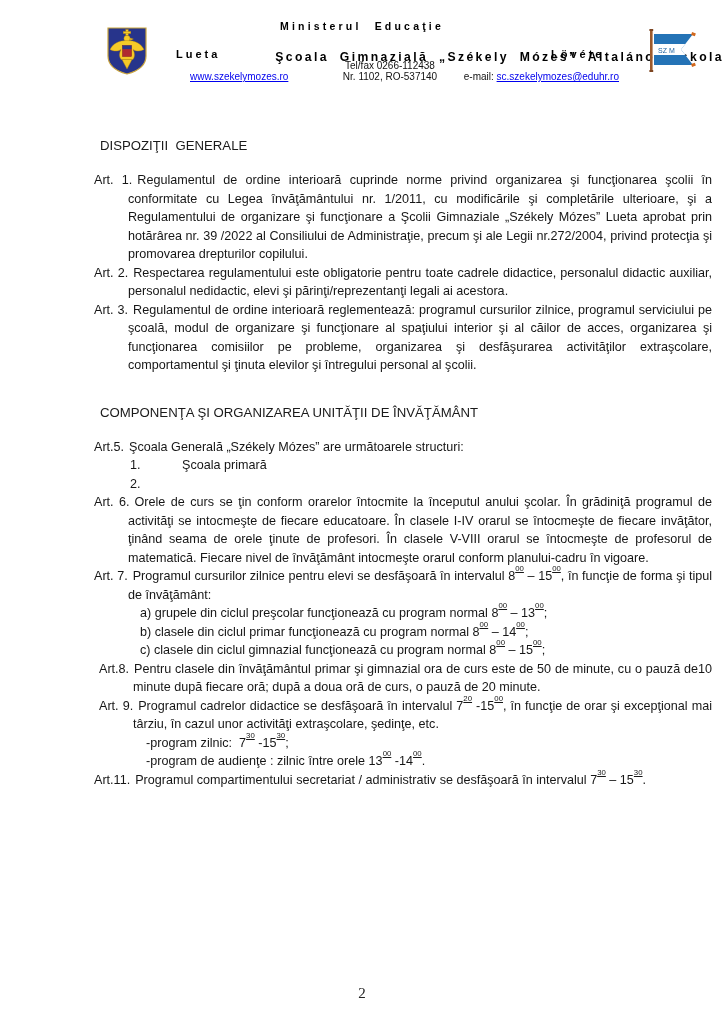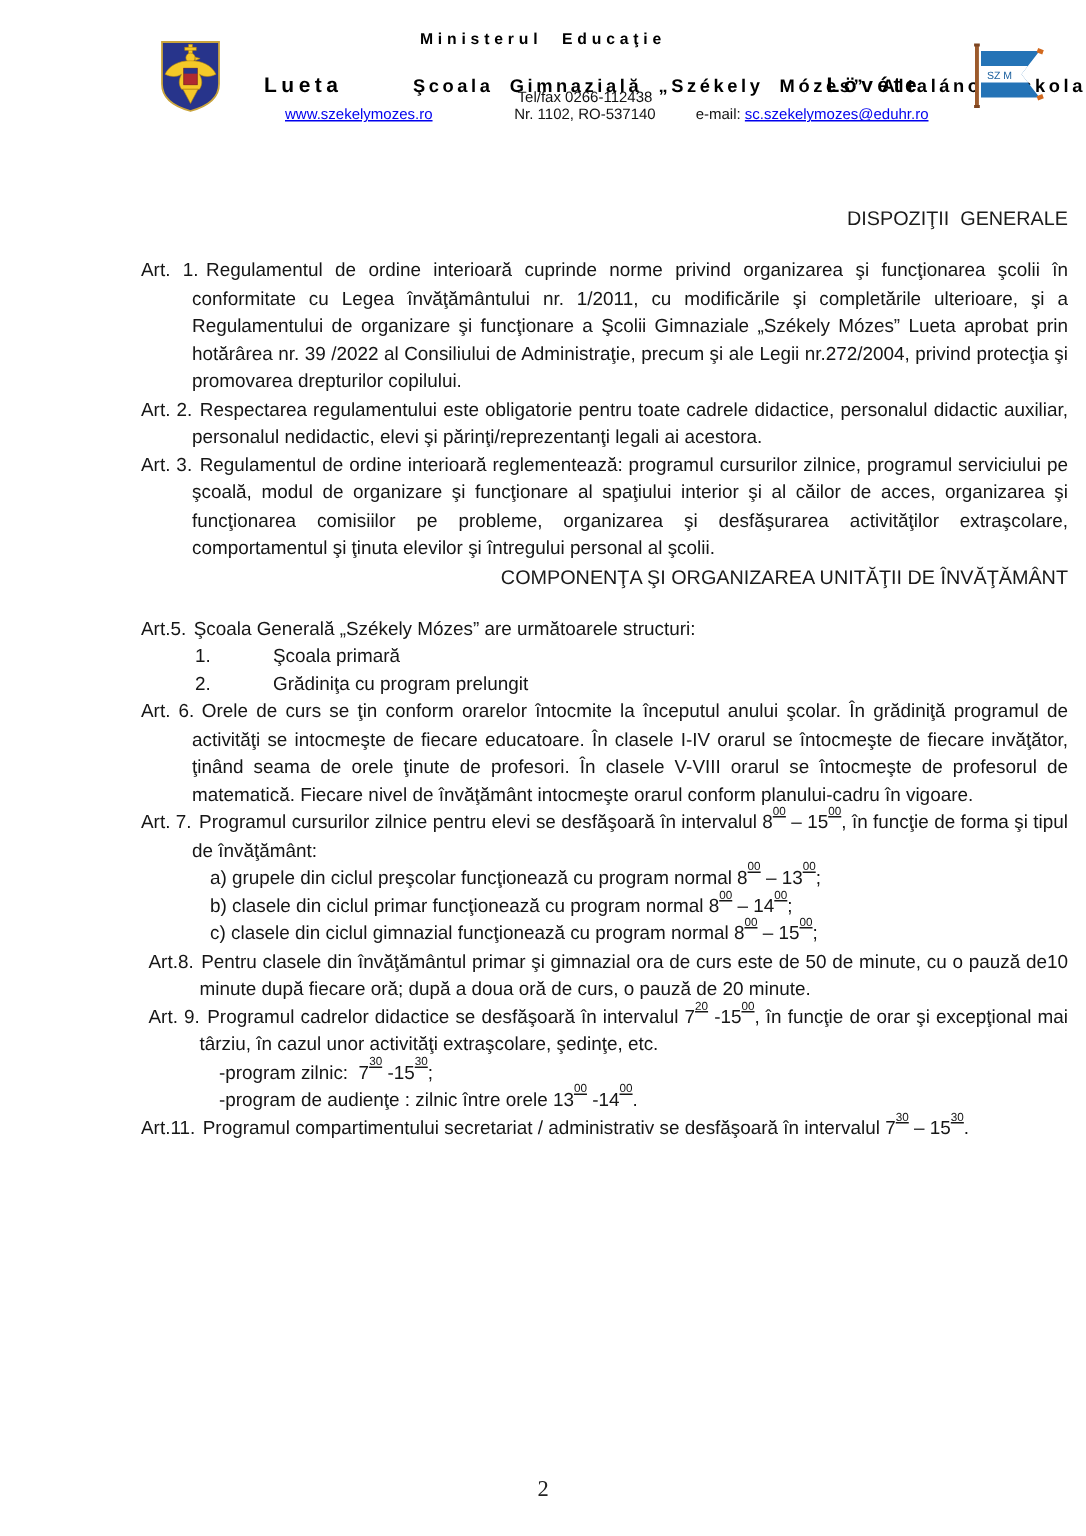--- a/index.html
+++ b/index.html
@@ -7,35 +7,35 @@
         font-family:"Liberation Sans",sans-serif;color:#161616;}
 
   
   .hdr{position:absolute;left:0;top:0;width:619px;height:110px;}
   .coat{position:absolute;left:105px;top:26px;}
   .flag{position:absolute;left:645px;top:28px;}
   .min{position:absolute;left:0;top:20px;width:724px;text-align:center;
        font-size:10.5px;font-weight:bold;letter-spacing:3.2px;word-spacing:7px;color:#000;}
   .school{position:absolute;left:0;top:50px;width:724px;text-align:right;
        font-size:12.2px;font-weight:bold;letter-spacing:2.4px;word-spacing:5px;color:#000;white-space:nowrap;}
-  .place{position:absolute;top:48px;font-size:14px;font-weight:bold;letter-spacing:3px;color:#000;}
+  .place{position:absolute;top:48px;font-size:11px;font-weight:bold;letter-spacing:3px;color:#000;}
   .place-l{left:176px;}
   .place-r{left:551px;}
   .telfax{position:absolute;left:160px;top:60px;width:460px;text-align:center;font-size:10px;color:#111;}
   .contact-row{position:absolute;left:0;top:71px;width:724px;height:14px;font-size:10px;}
   .www{position:absolute;left:190px;top:0;}
   .nr{position:absolute;left:160px;top:0;width:460px;text-align:center;color:#111;}
   .email{position:absolute;right:105px;top:0;color:#111;}
   .lnk{color:#0000EE;text-decoration:underline;cursor:pointer;}
 
   
   .content{position:absolute;left:94px;top:136px;width:618px;
            font-size:12.6px;line-height:18.5px;color:#161616;}
-  .h{font-size:13.2px;line-height:19px;margin:0 0 16px 6px;white-space:pre-wrap;color:#1a1a1a;text-align:right;}
-  .h2{}
+  .h{font-size:13.2px;line-height:19px;margin:0 0 16px 6px;white-space:pre-wrap;color:#1a1a1a;}
+  .h2{margin-top:28px;}
   .h3{margin-top:22px;}
   .art{margin:0;text-align:justify;padding-left:34px;text-indent:-34px;}
   .art.left{text-align:left;}
   .art.s{margin-left:5px;}
   .lbl{padding-right:5px;}
   .pre{white-space:pre-wrap;}
   .l2{margin-left:66px;text-align:left;}
   .numrow{display:flex;margin-left:36px;}
   .num{width:52px;flex:0 0 52px;}
   .sub{margin-left:46px;}
@@ -110,21 +110,20 @@
 
 
     <p class="art left"><span class="lbl">Art.5.</span><span>Şcoala Generală „Székely Mózes” are următoarele structuri:</span></p>
 
     <div class="numrow">
       <span class="num">1.</span>
       <span>Şcoala primară</span>
     </div>
     <div class="numrow">
       <span class="num">2.</span>
-      <span>Grădiniţa cu program prelungit</span>
     </div>
 
 
     <p class="art"><span class="lbl">Art. 6.</span><span>Orele de curs se ţin conform orarelor întocmite la începutul anului şcolar. În grădiniţă programul de activităţi se intocmeşte de fiecare educatoare. În clasele I-IV orarul se întocmeşte de fiecare invăţător, ţinând seama de orele ţinute de profesori. În clasele V-VIII orarul se întocmeşte de profesorul de matematică. Fiecare nivel de învăţământ intocmeşte orarul conform planului-cadru în vigoare.</span></p>
 
     <p class="art"><span class="lbl">Art. 7.</span><span>Programul cursurilor zilnice pentru elevi se desfăşoară în intervalul 8<sup>00</sup> – 15<sup>00</sup>, în funcţie de forma şi tipul de învăţământ:</span></p>
 
     <div class="sub">a) grupele din ciclul preşcolar funcţionează cu program normal 8<sup>00</sup> – 13<sup>00</sup>;</div>
     <div class="sub">b) clasele din ciclul primar funcţionează cu program normal 8<sup>00</sup> – 14<sup>00</sup>;</div>
     <div class="sub">c) clasele din ciclul gimnazial funcţionează cu program normal 8<sup>00</sup> – 15<sup>00</sup>;</div>

